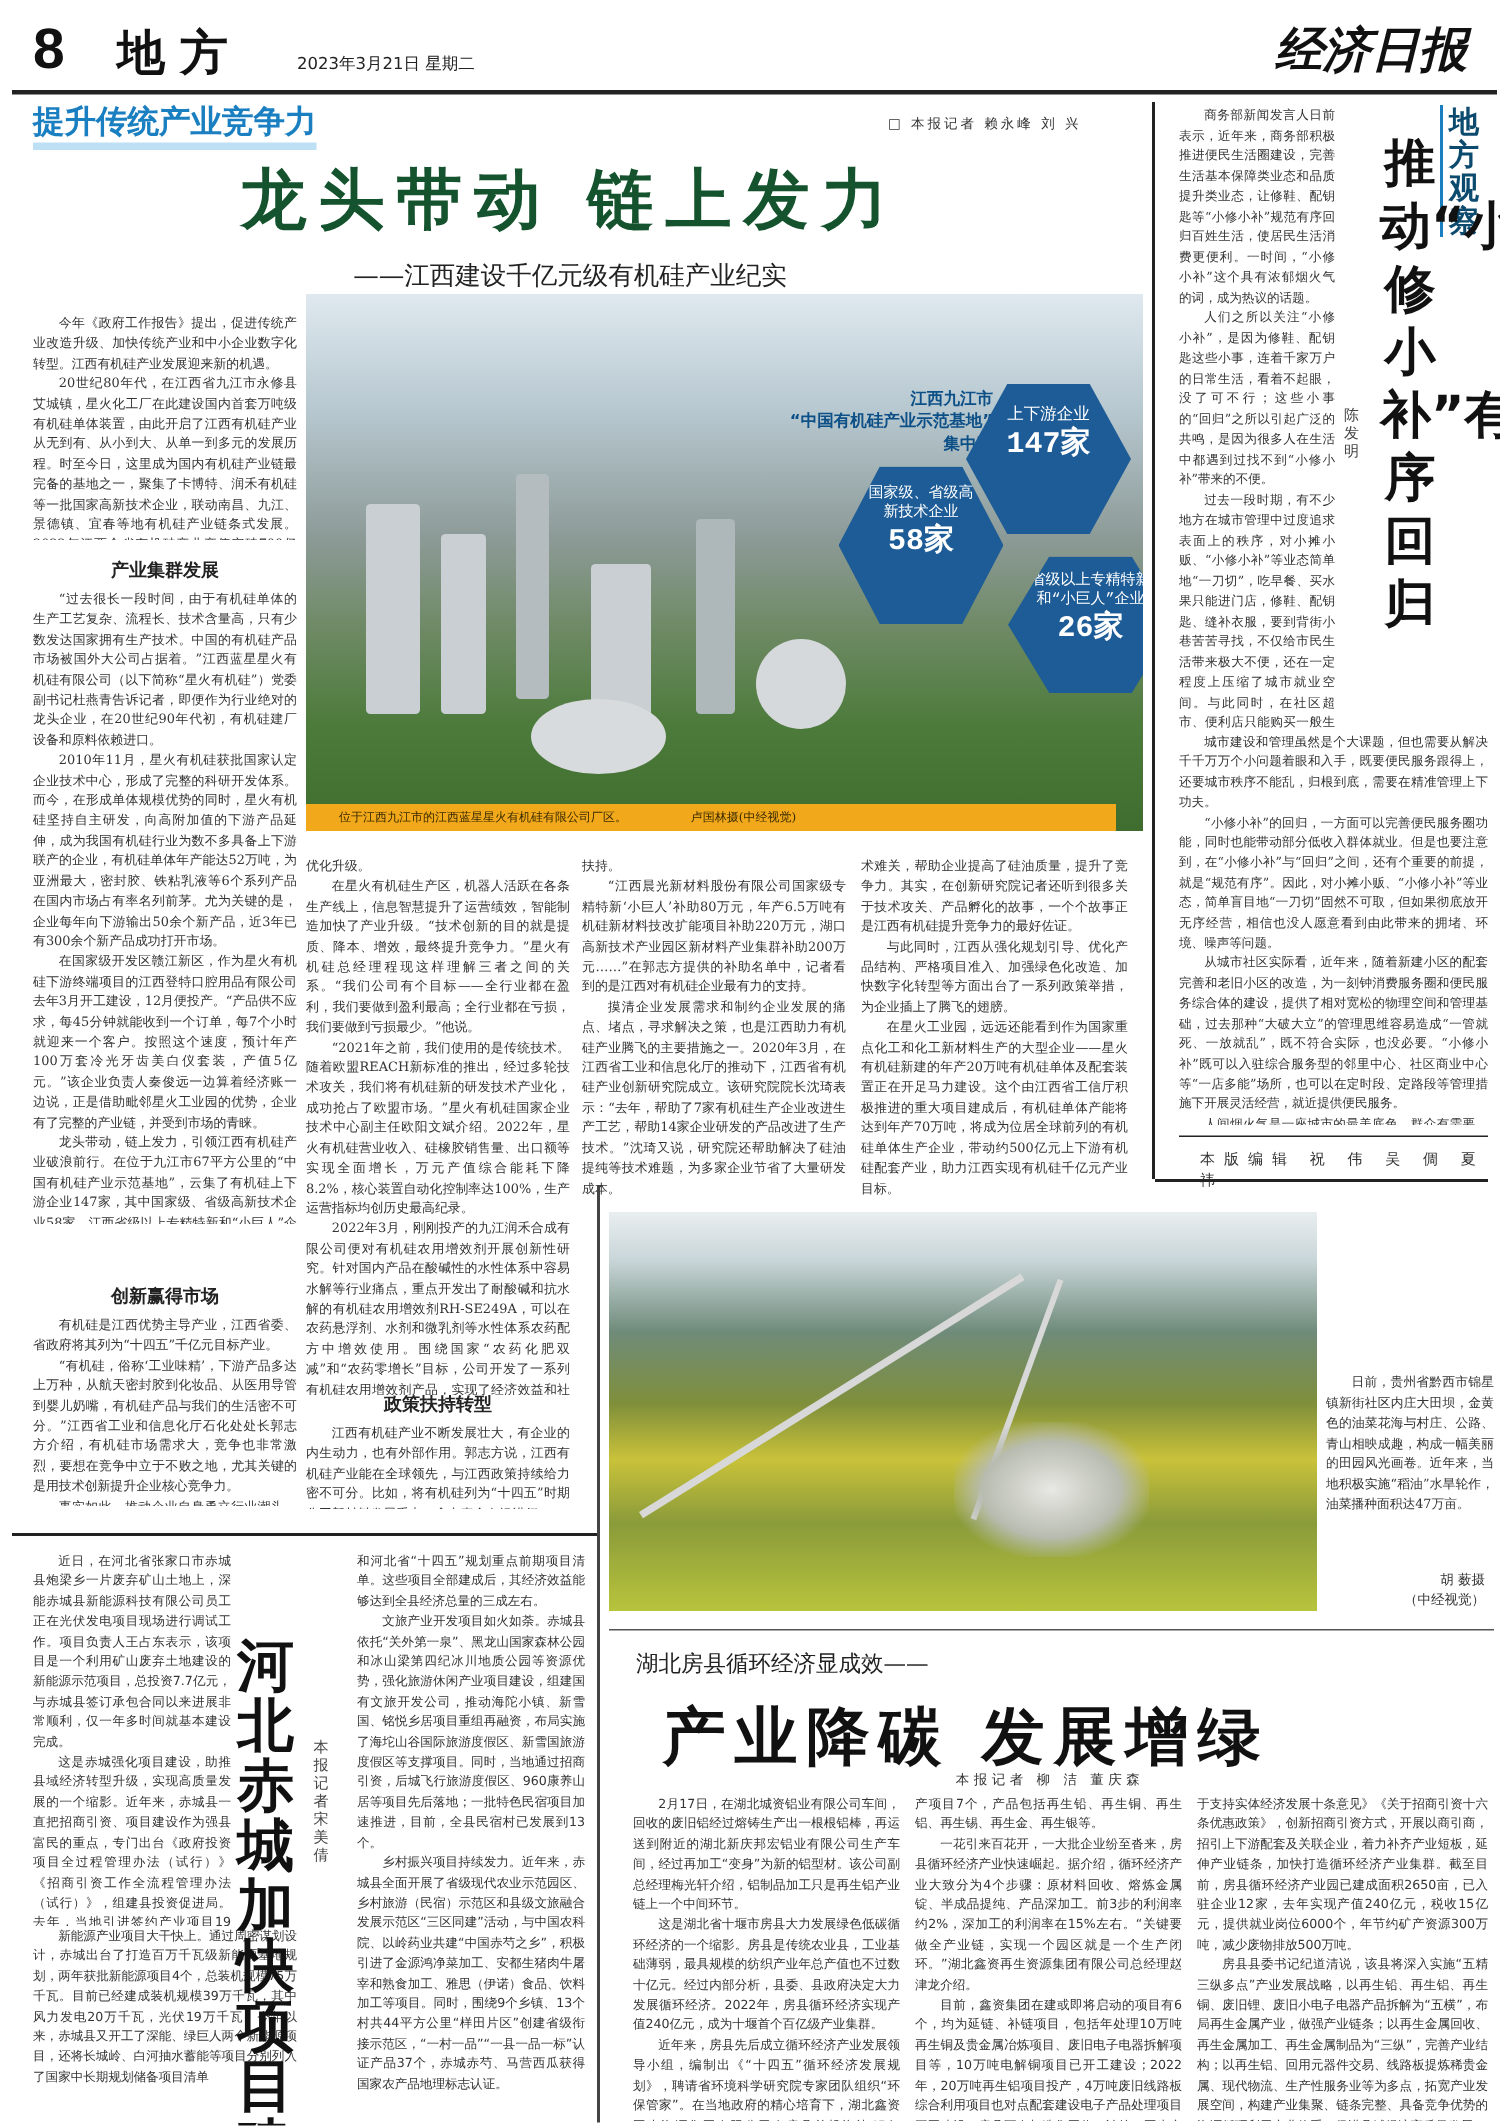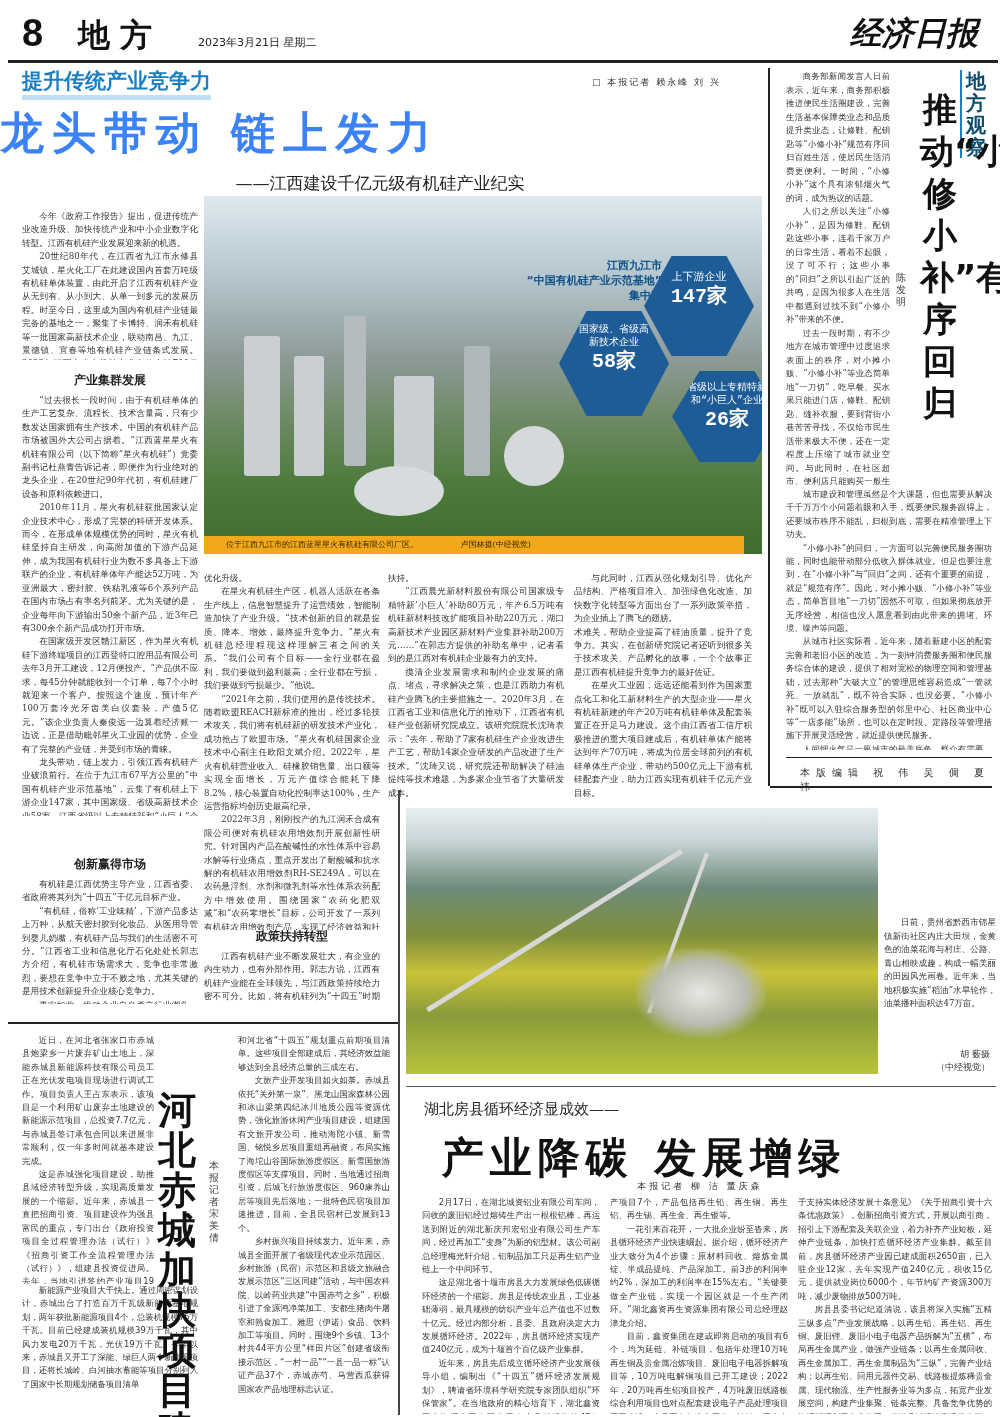--- a/index.html
+++ b/index.html
@@ -9,21 +9,21 @@
 .txt{font-size:8.6px;line-height:13.4px;text-align:justify;color:#333;overflow:hidden}
 .txt p{text-indent:2em}
 .sans{font-family:"DejaVu Sans",sans-serif}
 .hdr-num{left:22px;top:12px;font:bold 38px "Liberation Sans",sans-serif;color:#111}
 .hdr-sec{left:78px;top:14px;font:bold 32px "DejaVu Serif",serif;color:#111;letter-spacing:10px}
 .hdr-date{left:198px;top:35px;font:11px "DejaVu Sans",sans-serif;color:#222}
 .hdr-logo{right:22px;top:12px;font:italic bold 32px "DejaVu Serif",serif;color:#111}
 .hdr-rule{left:8px;top:60px;width:990px;height:3px;background:#222}
 .kicker{left:22px;top:68px;font:bold 21px "DejaVu Sans",sans-serif;color:#1a7fc1;border-bottom:5px solid #bde0f5;padding-bottom:1px;line-height:26px}
 .byline1{left:592px;top:76px;font-size:9px;color:#333;letter-spacing:2px}
-.headline{left:0;width:760px;top:104px;font:bold 44px "DejaVu Sans",sans-serif;letter-spacing:8px;color:#3b82f6}
+.headline{left:0;width:760px;top:104px;text-align:center;font:bold 44px "DejaVu Sans",sans-serif;letter-spacing:8px;color:#14532d}
 .subhead{left:0;width:760px;top:172px;text-align:center;font:17px "DejaVu Serif",serif;color:#222}
 .photo1{left:204px;top:196px;width:558px;height:358px;background:linear-gradient(180deg,#dfe9ef 0%,#b6c7cf 22%,#8d9b98 45%,#6f8a66 62%,#4d7b3b 80%,#3f6d2f 100%);overflow:hidden}
 .tank{position:absolute;border-radius:3px;background:#c9cfd2}
 .cap1{left:204px;top:536px;width:540px;height:18px;background:#f1a91b;font-size:8px;color:#3a2a00;padding:4px 22px;line-height:10px}
 .hex{position:absolute;width:100px;height:92px;background:#1d5c96;clip-path:polygon(25% 0,75% 0,100% 50%,75% 100%,25% 100%,0 50%);color:#fff;text-align:center;font-family:Liberation Mono, monospace}
 .hex .l{font-size:11px;line-height:14px;margin-top:14px}
 .hex .n{font-size:20px;font-weight:bold;line-height:26px}
 .intro-lbl{position:absolute;right:100px;top:62px;text-align:right;font:bold 11px "DejaVu Sans",sans-serif;color:#0d4f87;line-height:15px}
 .subhd{font:bold 12px "DejaVu Sans",sans-serif;text-align:center;color:#222;position:absolute}
 .vrule{position:absolute;background:#222}
@@ -113,22 +113,22 @@
 <div class="subhd" style="left:204px;top:928px;width:176px">政策扶持转型</div>
 <div class="abs txt" style="left:204px;top:950px;width:176px;height:56px">
   <p>江西有机硅产业不断发展壮大，有企业的内生动力，也有外部作用。郭志方说，江西有机硅产业能在全球领先，与江西政策持续给力密不可分。比如，将有机硅列为“十四五”时期化工新材料发展重点，拿出真金白银进行</p>
 </div>
 <div class="abs txt" style="left:388px;top:572px;width:176px;height:225px">
   <p style="text-indent:0">扶持。</p>
   <p>“江西晨光新材料股份有限公司国家级专精特新‘小巨人’补助80万元，年产6.5万吨有机硅新材料技改扩能项目补助220万元，湖口高新技术产业园区新材料产业集群补助200万元……”在郭志方提供的补助名单中，记者看到的是江西对有机硅企业最有力的支持。</p>
   <p>摸清企业发展需求和制约企业发展的痛点、堵点，寻求解决之策，也是江西助力有机硅产业腾飞的主要措施之一。2020年3月，在江西省工业和信息化厅的推动下，江西省有机硅产业创新研究院成立。该研究院院长沈琦表示：“去年，帮助了7家有机硅生产企业改进生产工艺，帮助14家企业研发的产品改进了生产技术。”沈琦又说，研究院还帮助解决了硅油提纯等技术难题，为多家企业节省了大量研发成本。</p>
 </div>
 <div class="abs txt" style="left:574px;top:572px;width:178px;height:225px">
+  <p style="text-indent:0">术难关，帮助企业提高了硅油质量，提升了竞争力。其实，在创新研究院记者还听到很多关于技术攻关、产品孵化的故事，一个个故事正是江西有机硅提升竞争力的最好佐证。</p>
   <p>与此同时，江西从强化规划引导、优化产品结构、严格项目准入、加强绿色化改造、加快数字化转型等方面出台了一系列政策举措，为企业插上了腾飞的翅膀。</p>
-  <p style="text-indent:0">术难关，帮助企业提高了硅油质量，提升了竞争力。其实，在创新研究院记者还听到很多关于技术攻关、产品孵化的故事，一个个故事正是江西有机硅提升竞争力的最好佐证。</p>
   <p>在星火工业园，远远还能看到作为国家重点化工和化工新材料生产的大型企业——星火有机硅新建的年产20万吨有机硅单体及配套装置正在开足马力建设。这个由江西省工信厅积极推进的重大项目建成后，有机硅单体产能将达到年产70万吨，将成为位居全球前列的有机硅单体生产企业，带动约500亿元上下游有机硅配套产业，助力江西实现有机硅千亿元产业目标。</p>
 </div>
 
 <div class="vrule" style="left:768px;top:68px;width:2px;height:718px"></div>
 <div class="abs txt" style="left:786px;top:70px;width:104px;height:416px;font-size:8.4px;line-height:13.5px">
   <p>商务部新闻发言人日前表示，近年来，商务部积极推进便民生活圈建设，完善生活基本保障类业态和品质提升类业态，让修鞋、配钥匙等“小修小补”规范有序回归百姓生活，使居民生活消费更便利。一时间，“小修小补”这个具有浓郁烟火气的词，成为热议的话题。</p>
   <p>人们之所以关注“小修小补”，是因为修鞋、配钥匙这些小事，连着千家万户的日常生活，看着不起眼，没了可不行；这些小事的“回归”之所以引起广泛的共鸣，是因为很多人在生活中都遇到过找不到“小修小补”带来的不便。</p>
   <p>过去一段时期，有不少地方在城市管理中过度追求表面上的秩序，对小摊小贩、“小修小补”等业态简单地“一刀切”，吃早餐、买水果只能进门店，修鞋、配钥匙、缝补衣服，要到背街小巷苦苦寻找，不仅给市民生活带来极大不便，还在一定程度上压缩了城市就业空间。与此同时，在社区超市、便利店只能购买一般生活用品，便民功能也有待进一步完善。</p>
 </div>
 <div class="vauthor">陈发明</div>

